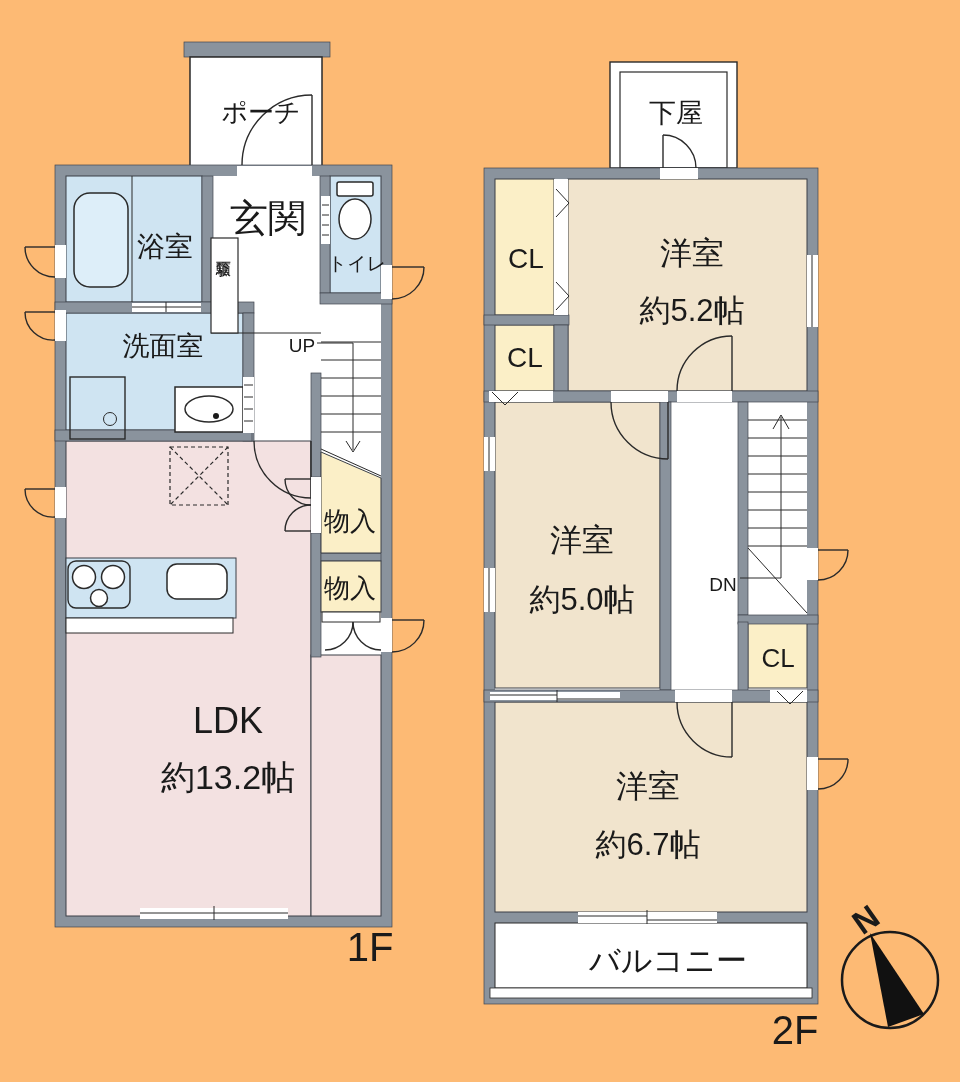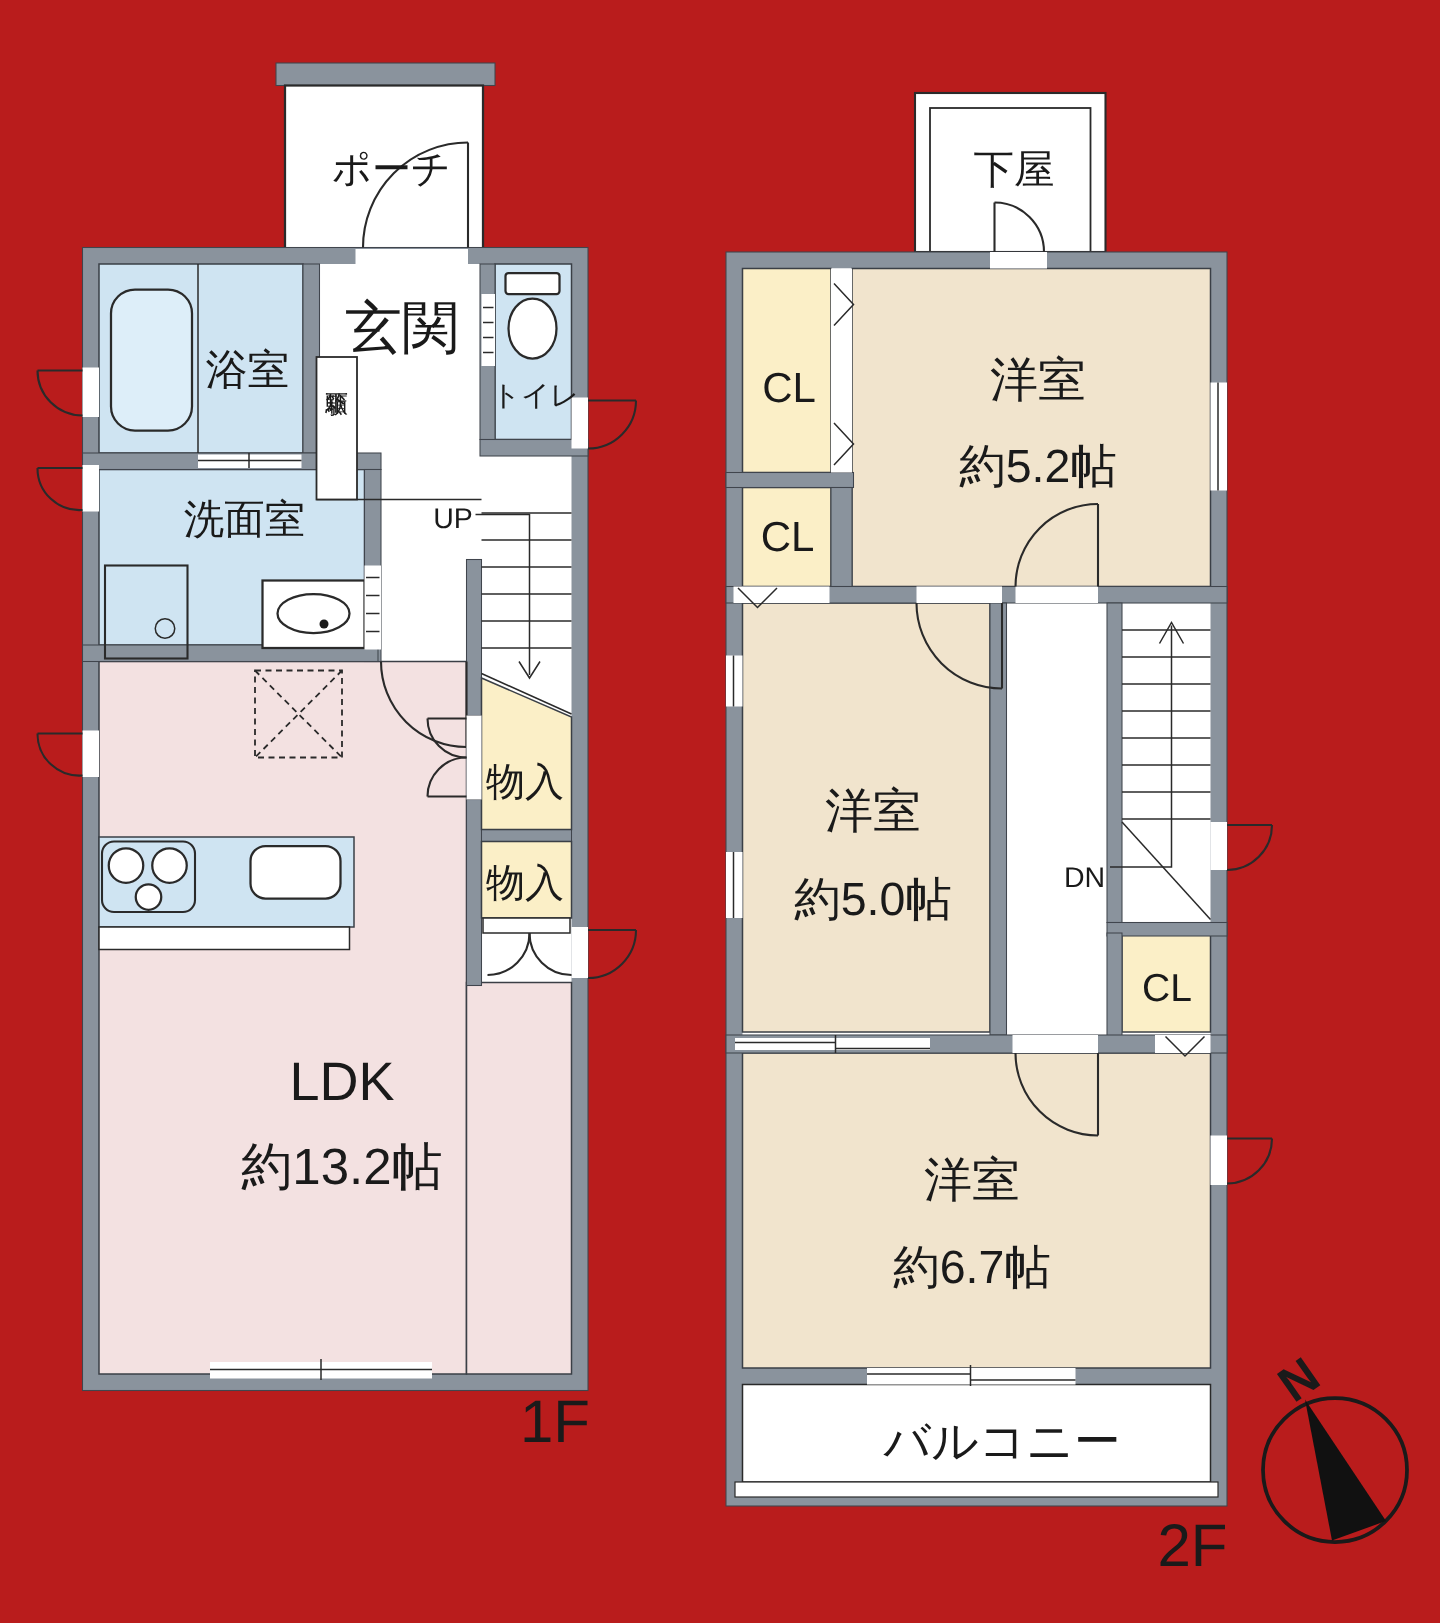--- a/index.html
+++ b/index.html
@@ -1,16 +1,16 @@
 <!DOCTYPE html>
 <html><head>
 <meta charset="utf-8">
 <style>
   html,body{margin:0;padding:0;background:#fff;}
-  #canvas{position:relative;width:960px;height:1082px;background:#b91c1c;overflow:hidden;}
+  #canvas{position:relative;width:960px;height:1082px;background:#fdba74;overflow:hidden;}
   svg text{font-family:"Liberation Sans","DejaVu Sans",sans-serif;fill:#1a1a1a;}
   .wall{fill:#8a939d;stroke:#40454d;stroke-width:.7;}
   .white{fill:#ffffff;}
   .blue{fill:#cfe4f2;stroke:#3a3f46;stroke-width:1;}
   .pink{fill:#f3e1e1;stroke:#3a3f46;stroke-width:1;}
   .cream{fill:#fbefc7;stroke:#3a3f46;stroke-width:1;}
   .tan{fill:#f1e4cd;stroke:#3a3f46;stroke-width:1;}
   .ln{stroke:#2a2a2a;stroke-width:1.4;fill:none;}
   .thin{stroke:#2a2a2a;stroke-width:1;fill:none;}
   .fx{fill:#ffffff;stroke:#2a2a2a;stroke-width:1.5;}

